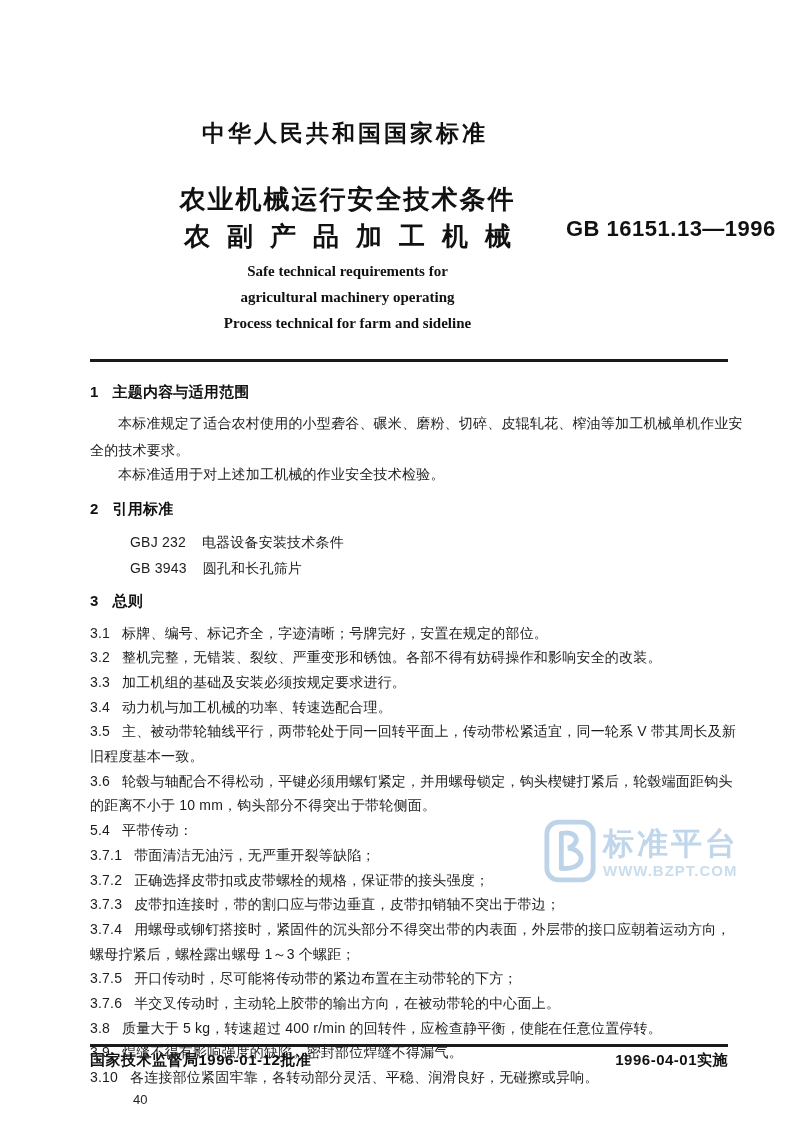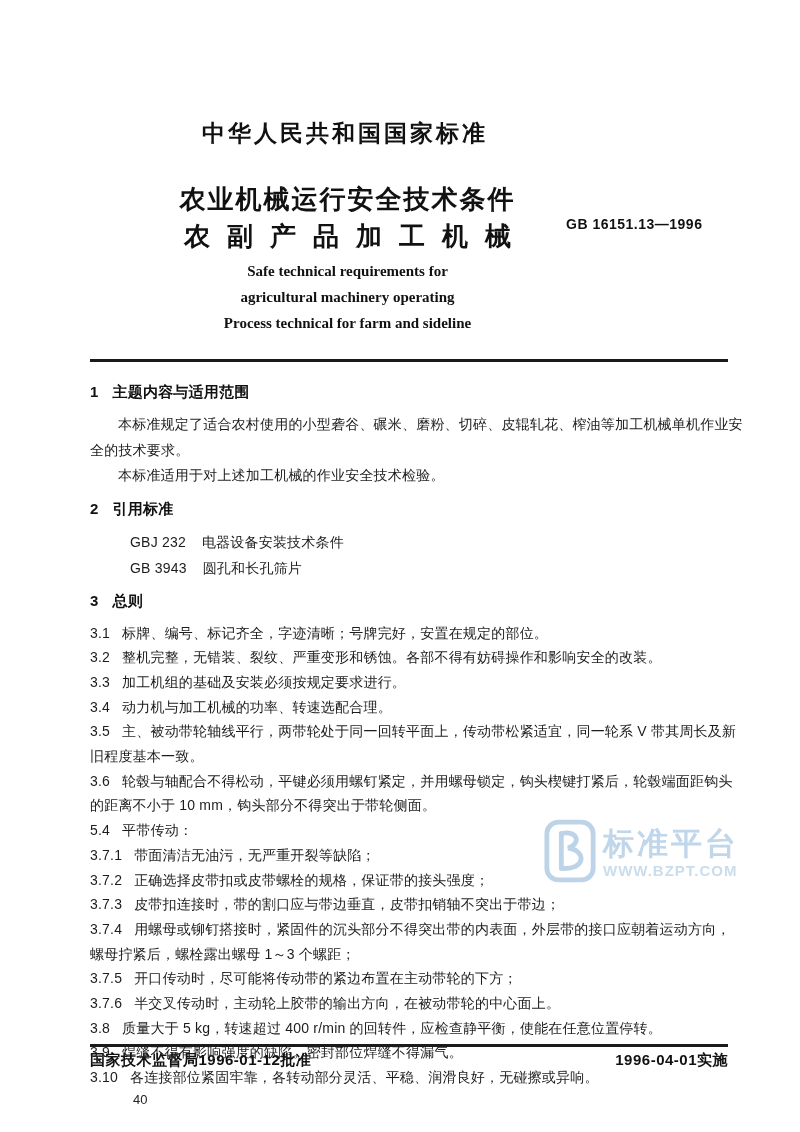--- a/index.html
+++ b/index.html
@@ -16,38 +16,38 @@
   }
   .title1 {
     left:90px; top:182px; width:515px; text-align:center;
     font-size:26px; font-weight:bold; letter-spacing:2px; color:#111;
   }
   .title2 {
     left:90px; top:219px; width:515px; text-align:center;
     font-size:26px; font-weight:bold; letter-spacing:17px; text-indent:17px; color:#111;
   }
   .std-number {
-    left:566px; top:216px; font-size:14px; font-weight:bold; letter-spacing:0.5px; color:#111;
+    left:566px; top:216px; font-size:22px; font-weight:bold; letter-spacing:0.5px; color:#111;
   }
   .english-title {
     left:90px; top:258px; width:515px; text-align:center;
     font-family:"Liberation Serif", serif; font-weight:bold; font-size:15px; line-height:26px; color:#111;
   }
   .divider-top {
     position:absolute; left:90px; top:359px; width:638px; height:3px; background:#1a1a1a;
   }
   
   .content {
     position:absolute; left:90px; top:372px; width:640px; z-index:1;
     font-size:14px; color:#1c1c1c; letter-spacing:0.2px;
   }
   .sec-heading { font-size:15px; font-weight:bold; color:#111; line-height:22px; margin:9px 0; }
   .sec-heading .hnum { margin-right:14px; }
   .bline { line-height:25.5px; white-space:nowrap; }
-  .indent { text-indent:28px; }
+  .indent { text-indent:28px;font-family:Liberation Mono, monospace; }
   .ref-line { line-height:26px; padding-left:40px; white-space:nowrap; }
   .ref-line .ref-code { margin-right:16px; }
   .cline { line-height:24.7px; white-space:nowrap; }
   .cnum { margin-right:12px; }
   
   .divider-bottom {
     position:absolute; left:90px; top:1044px; width:638px; height:3px; background:#1a1a1a;
   }
   .footer-row {
     position:absolute; left:90px; top:1051px; width:638px;

